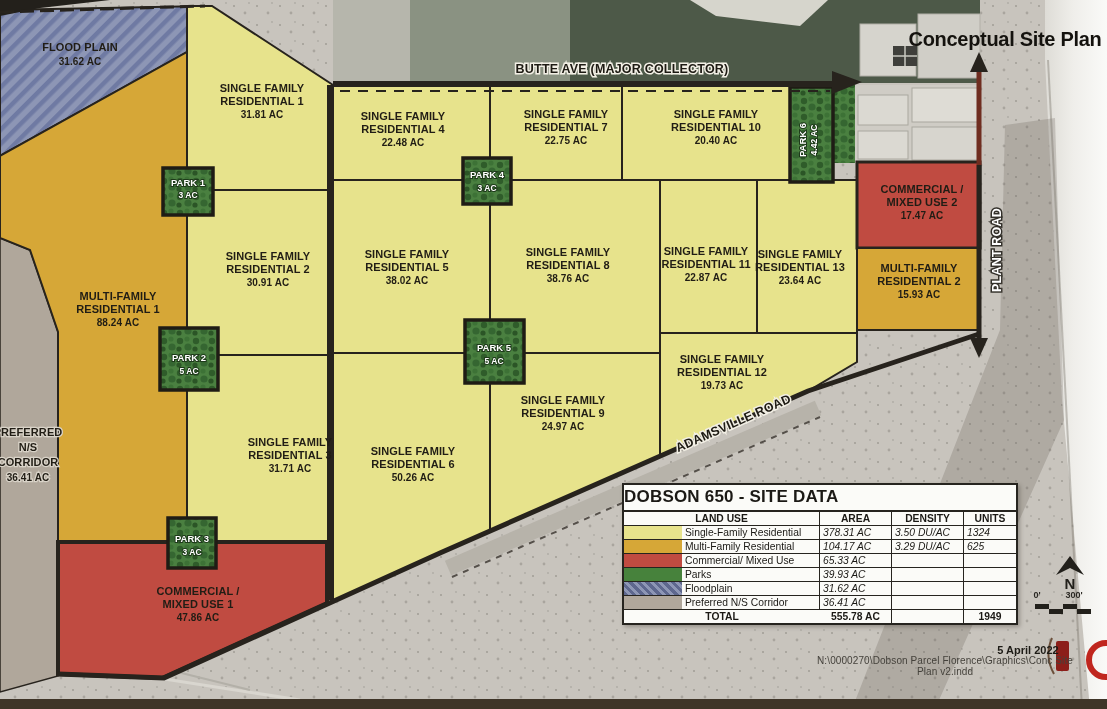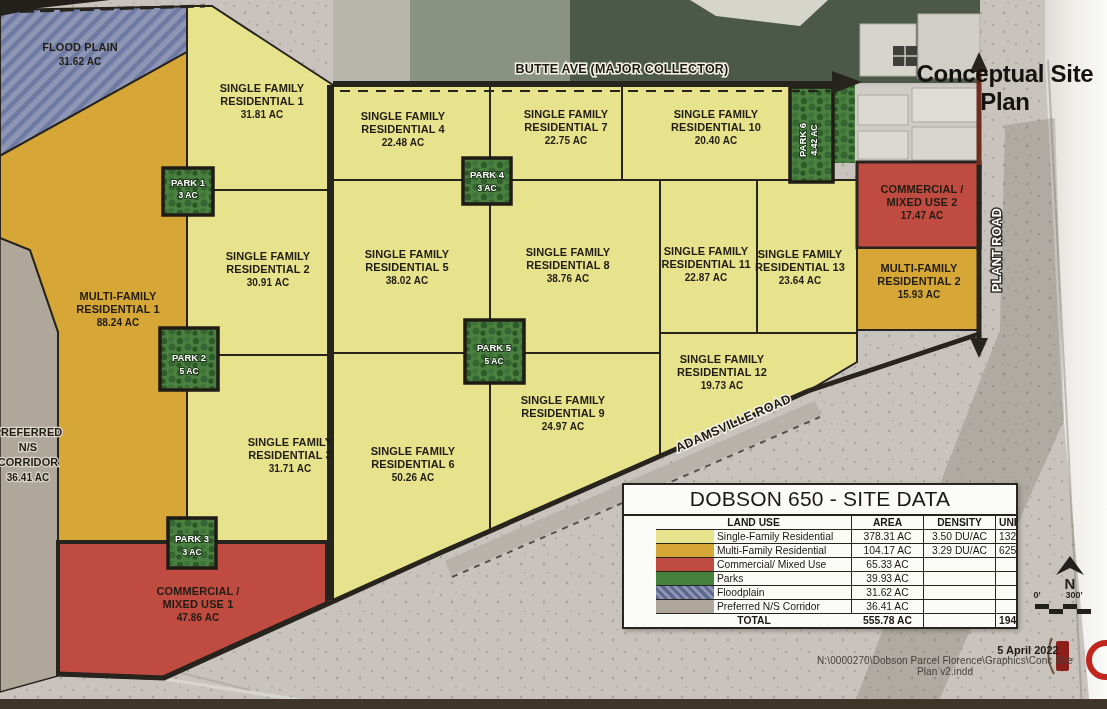--- a/index.html
+++ b/index.html
@@ -13,33 +13,33 @@
   .parklabel text{font-size:9.5px;font-weight:700;fill:#ffffff;stroke:#1e3a1a;stroke-width:2px;
                   paint-order:stroke;text-anchor:middle;}
   .parklabel text.area{font-size:8.5px;}
   .roadlabel{font-size:12.5px;font-weight:700;fill:#1d1a13;stroke:#f2efe5;stroke-width:3px;
              paint-order:stroke;text-anchor:middle;letter-spacing:.2px;}
   .roadlabel.light{fill:#ffffff;stroke:#33302a;}
   .compass-n{font-size:15px;font-weight:800;fill:#22201b;text-anchor:middle;}
   .scale-t{font-size:9px;font-weight:700;fill:#2a2823;text-anchor:middle;}
 
   .page-title{position:absolute;left:903px;top:28px;width:204px;text-align:center;
-              font-size:24px;font-weight:800;color:#14120e;letter-spacing:-.3px;margin-top:32px;}
+              font-size:20px;font-weight:800;color:#14120e;letter-spacing:-.3px;}
   .site-table{position:absolute;left:622px;top:483px;width:392px;background:#fbfbf8;
               border:2px solid #26241f;color:#1b1915;box-shadow:2px 2px 4px rgba(60,55,45,.35);}
-  .st-title{font-size:21px;font-weight:400;text-align:center;padding:2px 0 3px;
+  .st-title{font-size:17px;font-weight:700;padding:2px 0 3px;
             border-bottom:2px solid #26241f;letter-spacing:.2px;}
-  .st-grid{display:grid;grid-template-columns:58px 138px 72px 72px 1fr;margin-left:32px;}
+  .st-grid{display:grid;grid-template-columns:58px 138px 72px 72px 1fr;}
   .st-grid>div{border-right:1px solid #26241f;border-bottom:1px solid #26241f;
                font-size:10.3px;line-height:13px;height:13px;padding:0 3px;
                white-space:nowrap;overflow:hidden;}
   .st-grid>div:nth-child(5n), .st-grid>div.lastcol{border-right:none;}
   .st-h{font-weight:700;font-size:11px;line-height:19px;height:19px;text-align:center;}
   .st-span2{grid-column:1/3;}
-  .st-num{text-align:center;}
+  .st-num{text-align:left;font-style:italic;}
   .swatch{padding:0 !important;}
   .swatch.fp{background-image:repeating-linear-gradient(45deg,rgba(55,65,110,.55) 0 3px,rgba(0,0,0,0) 3px 6px);}
   .st-total{font-weight:700;text-align:center;border-bottom:none !important;line-height:15px;height:15px;font-size:11px;}
   .footer-path{position:absolute;left:810px;top:655px;width:270px;text-align:center;
                font-size:10px;color:#45423c;letter-spacing:.1px;}
   .footer-date{position:absolute;left:988px;top:644px;width:80px;text-align:center;
                font-size:11px;font-weight:800;color:#1d1b16;}
 </style>
 </head>
 <body>

